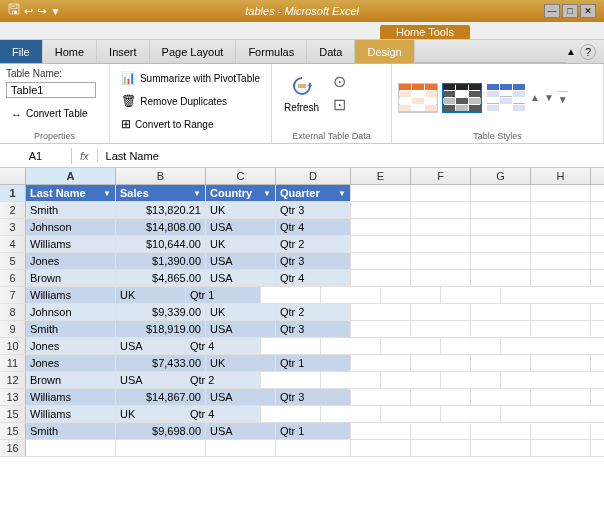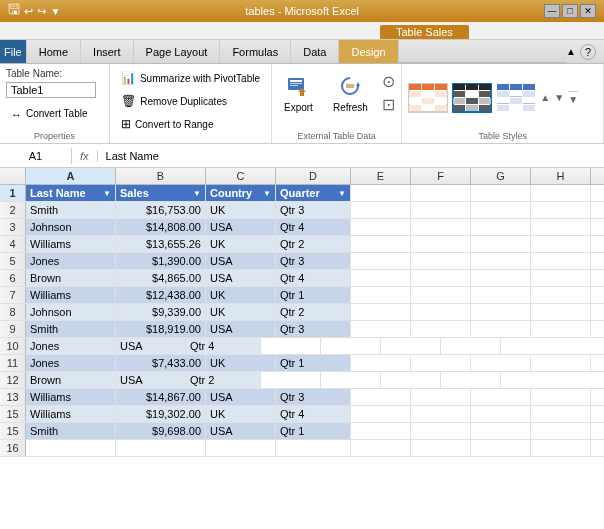--- a/index.html
+++ b/index.html
@@ -9,21 +9,21 @@
     .title-bar {
       background: linear-gradient(to bottom, #d4a84b, #c47f1a);
       height: 22px;
       display: flex;
       align-items: center;
       justify-content: space-between;
       padding: 0 8px;
       color: white;
       font-size: 11px;
     }
-    .title-bar-center { font-weight: normal; }
+    .title-bar-center { font-weight: normal; font-style: italic; }
     .title-bar-right { display: flex; gap: 2px; }
     .win-btn {
       width: 16px; height: 14px;
       background: #c0c0c0;
       border: 1px solid #808080;
       font-size: 9px;
       display: flex; align-items: center; justify-content: center;
       cursor: pointer;
       color: #000;
     }
@@ -37,21 +37,21 @@
       padding: 4px 12px;
       font-size: 11px;
       cursor: pointer;
       border-right: 1px solid #ccc;
       display: flex; align-items: center;
       color: #000;
     }
     .ribbon-tab.file-tab {
       background: #2a6093;
       color: white;
-      padding: 4px 4px;
+      padding: 4px 12px;
     }
     .ribbon-tab.design-tab {
       background: #d4a84b;
       color: white;
     }
     .ribbon-content {
       display: flex;
       height: 80px;
       background: #fff;
       border-bottom: 1px solid #ccc;
@@ -245,21 +245,21 @@
     </div>
     <div class="title-bar-center">tables - Microsoft Excel</div>
     <div class="title-bar-right">
       <div class="win-btn">—</div>
       <div class="win-btn">□</div>
       <div class="win-btn">✕</div>
     </div>
   </div>
 
   <div style="background:#f0f0f0; height:18px; display:flex; align-items:flex-end; padding-left:380px; border-bottom:1px solid #ccc;">
-    <div style="background:#c47f1a; color:white; font-size:11px; padding:1px 16px; border-top-left-radius:2px; border-top-right-radius:2px;">Table Sales</div>
+    <div style="background:#c47f1a; color:white; font-size:11px; padding:1px 16px; border-top-left-radius:2px; border-top-right-radius:2px;">Home Tools</div>
   </div>
 
   <div class="ribbon-tabs">
     <div class="ribbon-tab file-tab">File</div>
     <div class="ribbon-tab">Home</div>
     <div class="ribbon-tab">Insert</div>
     <div class="ribbon-tab">Page Layout</div>
     <div class="ribbon-tab">Formulas</div>
     <div class="ribbon-tab">Data</div>
     <div class="ribbon-tab design-tab">Design</div>
@@ -298,32 +298,20 @@
         </div>
         <div class="ribbon-btn-small">
           <span style="font-size:12px;">⊞</span>
           <span style="font-size:10px;">Convert to Range</span>
         </div>
       </div>
     </div>
 
     <div class="ribbon-group" style="min-width:120px;">
       <div class="ribbon-group-items" style="padding-bottom:14px; flex-direction:row; align-items:flex-start; gap:8px;">
-        <div class="ribbon-btn" style="min-width:35px;">
-          <div class="ribbon-btn-icon">
-            <svg width="24" height="24" viewBox="0 0 24 24">
-                <rect x="2" y="4" width="16" height="12" fill="#4472c4" rx="1"></rect>
-                <rect x="4" y="6" width="12" height="2" fill="white"></rect>
-                <rect x="4" y="9" width="12" height="1" fill="white" opacity="0.7"></rect>
-                <rect x="4" y="11" width="8" height="1" fill="white" opacity="0.7"></rect>
-                <path d="M16 14 L20 18 L18 18 L18 22 L14 22 L14 18 L12 18 Z" fill="#c47f1a"></path>
-              </svg>
-          </div>
-          <span style="font-size:10px;">Export</span>
-        </div>
         <div class="ribbon-btn" style="min-width:35px;">
           <div class="ribbon-btn-icon">
             <svg width="24" height="24" viewBox="0 0 24 24">
                 <path d="M12 4 C7.6 4 4 7.6 4 12 C4 16.4 7.6 20 12 20 C16.4 20 20 16.4 20 12" stroke="#4472c4" stroke-width="2" fill="none"></path>
                 <polygon points="20,8 22,12 18,12" fill="#4472c4"></polygon>
                 <rect x="8" y="10" width="8" height="4" fill="#c47f1a" opacity="0.6"></rect>
               </svg>
           </div>
           <span style="font-size:10px;">Refresh</span>
         </div>
@@ -443,21 +431,21 @@
       <div class="cell" style="width:60px; min-width:60px;"></div>
       <div class="cell" style="width:60px; min-width:60px;"></div>
       <div class="cell" style="width:60px; min-width:60px;"></div>
       <div class="cell" style="width:60px; min-width:60px;"></div>
     </div>
 
     <div id="data-rows-container">
         <div class="sheet-row">
           <div class="row-num">2</div>
           <div class="cell data-row-a" style="width: 90px; min-width: 90px;">Smith</div>
-          <div class="cell data-row-a currency" style="width: 90px; min-width: 90px;">$16,753.00</div>
+          <div class="cell data-row-a currency" style="width: 90px; min-width: 90px;">$13,820.21</div>
           <div class="cell data-row-a" style="width: 70px; min-width: 70px;">UK</div>
           <div class="cell data-row-a" style="width: 75px; min-width: 75px;">Qtr 3</div>
           <div class="cell " style="width: 60px; min-width: 60px;"></div>
           <div class="cell " style="width: 60px; min-width: 60px;"></div>
           <div class="cell " style="width: 60px; min-width: 60px;"></div>
           <div class="cell " style="width: 60px; min-width: 60px;"></div>
         </div>
         <div class="sheet-row">
           <div class="row-num">3</div>
           <div class="cell data-row-b" style="width: 90px; min-width: 90px;">Johnson</div>
@@ -465,21 +453,21 @@
           <div class="cell data-row-b" style="width: 70px; min-width: 70px;">USA</div>
           <div class="cell data-row-b" style="width: 75px; min-width: 75px;">Qtr 4</div>
           <div class="cell " style="width: 60px; min-width: 60px;"></div>
           <div class="cell " style="width: 60px; min-width: 60px;"></div>
           <div class="cell " style="width: 60px; min-width: 60px;"></div>
           <div class="cell " style="width: 60px; min-width: 60px;"></div>
         </div>
         <div class="sheet-row">
           <div class="row-num">4</div>
           <div class="cell data-row-a" style="width: 90px; min-width: 90px;">Williams</div>
-          <div class="cell data-row-a currency" style="width: 90px; min-width: 90px;">$13,655.26</div>
+          <div class="cell data-row-a currency" style="width: 90px; min-width: 90px;">$10,644.00</div>
           <div class="cell data-row-a" style="width: 70px; min-width: 70px;">UK</div>
           <div class="cell data-row-a" style="width: 75px; min-width: 75px;">Qtr 2</div>
           <div class="cell " style="width: 60px; min-width: 60px;"></div>
           <div class="cell " style="width: 60px; min-width: 60px;"></div>
           <div class="cell " style="width: 60px; min-width: 60px;"></div>
           <div class="cell " style="width: 60px; min-width: 60px;"></div>
         </div>
         <div class="sheet-row">
           <div class="row-num">5</div>
           <div class="cell data-row-b" style="width: 90px; min-width: 90px;">Jones</div>
@@ -498,21 +486,20 @@
           <div class="cell data-row-a" style="width: 70px; min-width: 70px;">USA</div>
           <div class="cell data-row-a" style="width: 75px; min-width: 75px;">Qtr 4</div>
           <div class="cell " style="width: 60px; min-width: 60px;"></div>
           <div class="cell " style="width: 60px; min-width: 60px;"></div>
           <div class="cell " style="width: 60px; min-width: 60px;"></div>
           <div class="cell " style="width: 60px; min-width: 60px;"></div>
         </div>
         <div class="sheet-row">
           <div class="row-num">7</div>
           <div class="cell data-row-b" style="width: 90px; min-width: 90px;">Williams</div>
-          <div class="cell data-row-b currency" style="width: 90px; min-width: 90px;">$12,438.00</div>
           <div class="cell data-row-b" style="width: 70px; min-width: 70px;">UK</div>
           <div class="cell data-row-b" style="width: 75px; min-width: 75px;">Qtr 1</div>
           <div class="cell " style="width: 60px; min-width: 60px;"></div>
           <div class="cell " style="width: 60px; min-width: 60px;"></div>
           <div class="cell " style="width: 60px; min-width: 60px;"></div>
           <div class="cell " style="width: 60px; min-width: 60px;"></div>
         </div>
         <div class="sheet-row">
           <div class="row-num">8</div>
           <div class="cell data-row-a" style="width: 90px; min-width: 90px;">Johnson</div>
@@ -573,21 +560,20 @@
           <div class="cell data-row-b" style="width: 70px; min-width: 70px;">USA</div>
           <div class="cell data-row-b" style="width: 75px; min-width: 75px;">Qtr 3</div>
           <div class="cell " style="width: 60px; min-width: 60px;"></div>
           <div class="cell " style="width: 60px; min-width: 60px;"></div>
           <div class="cell " style="width: 60px; min-width: 60px;"></div>
           <div class="cell " style="width: 60px; min-width: 60px;"></div>
         </div>
         <div class="sheet-row">
           <div class="row-num">15</div>
           <div class="cell data-row-a" style="width: 90px; min-width: 90px;">Williams</div>
-          <div class="cell data-row-a currency" style="width: 90px; min-width: 90px;">$19,302.00</div>
           <div class="cell data-row-a" style="width: 70px; min-width: 70px;">UK</div>
           <div class="cell data-row-a" style="width: 75px; min-width: 75px;">Qtr 4</div>
           <div class="cell " style="width: 60px; min-width: 60px;"></div>
           <div class="cell " style="width: 60px; min-width: 60px;"></div>
           <div class="cell " style="width: 60px; min-width: 60px;"></div>
           <div class="cell " style="width: 60px; min-width: 60px;"></div>
         </div>
         <div class="sheet-row">
           <div class="row-num">15</div>
           <div class="cell data-row-b" style="width: 90px; min-width: 90px;">Smith</div>

